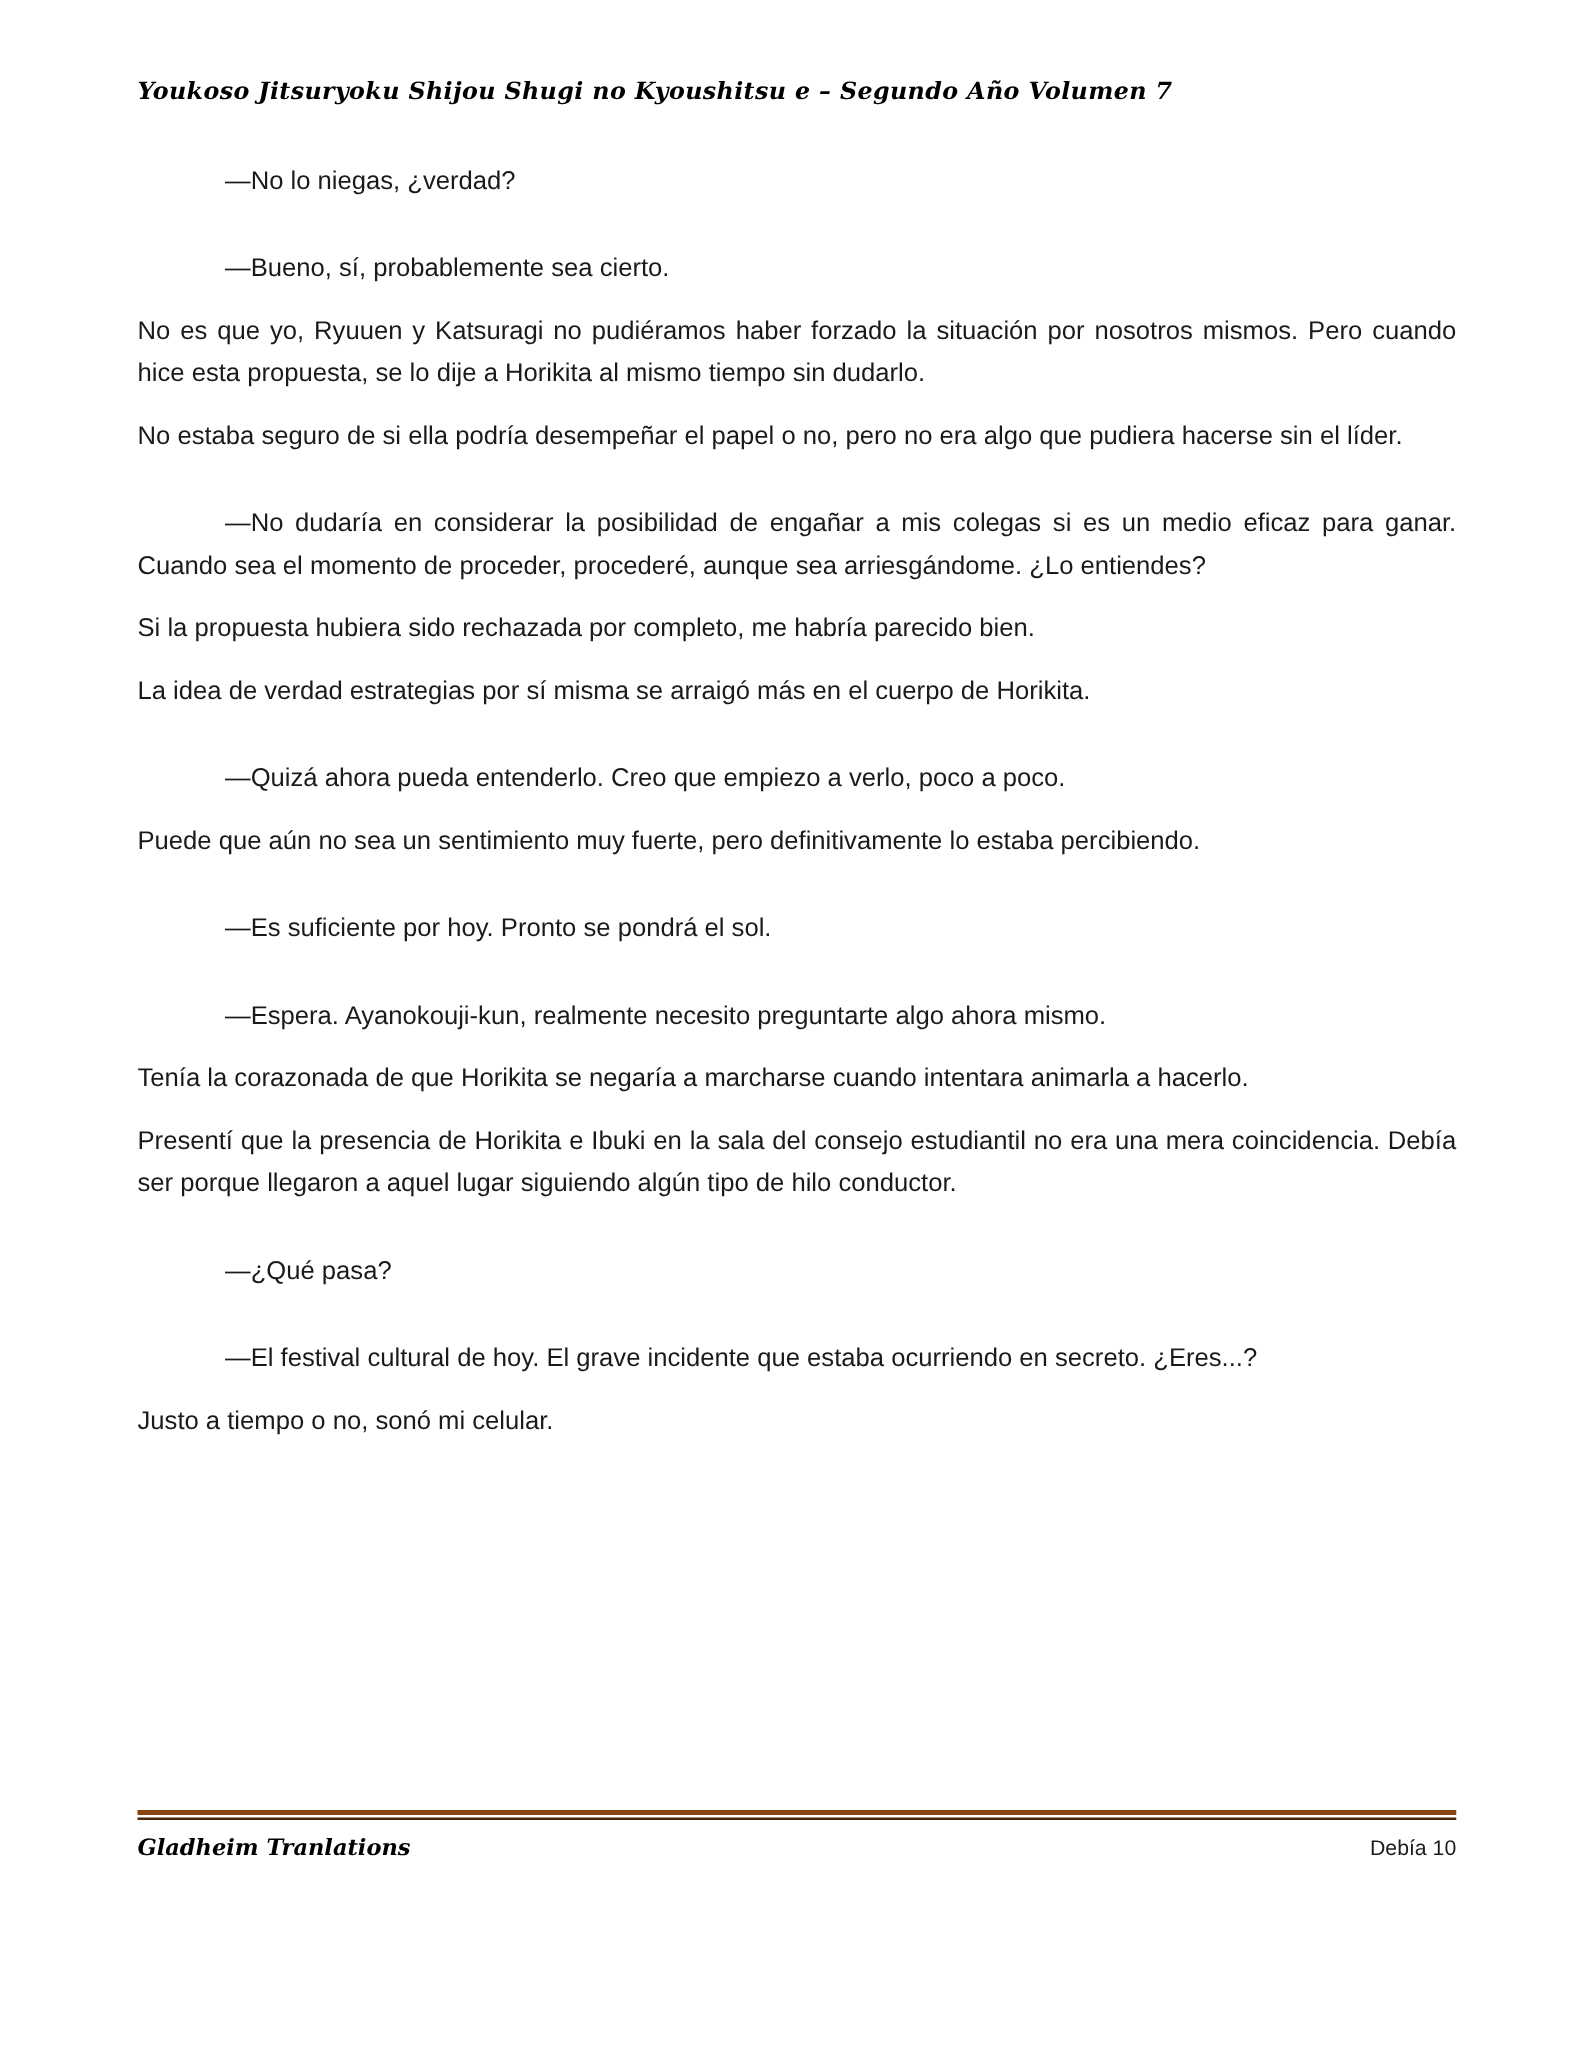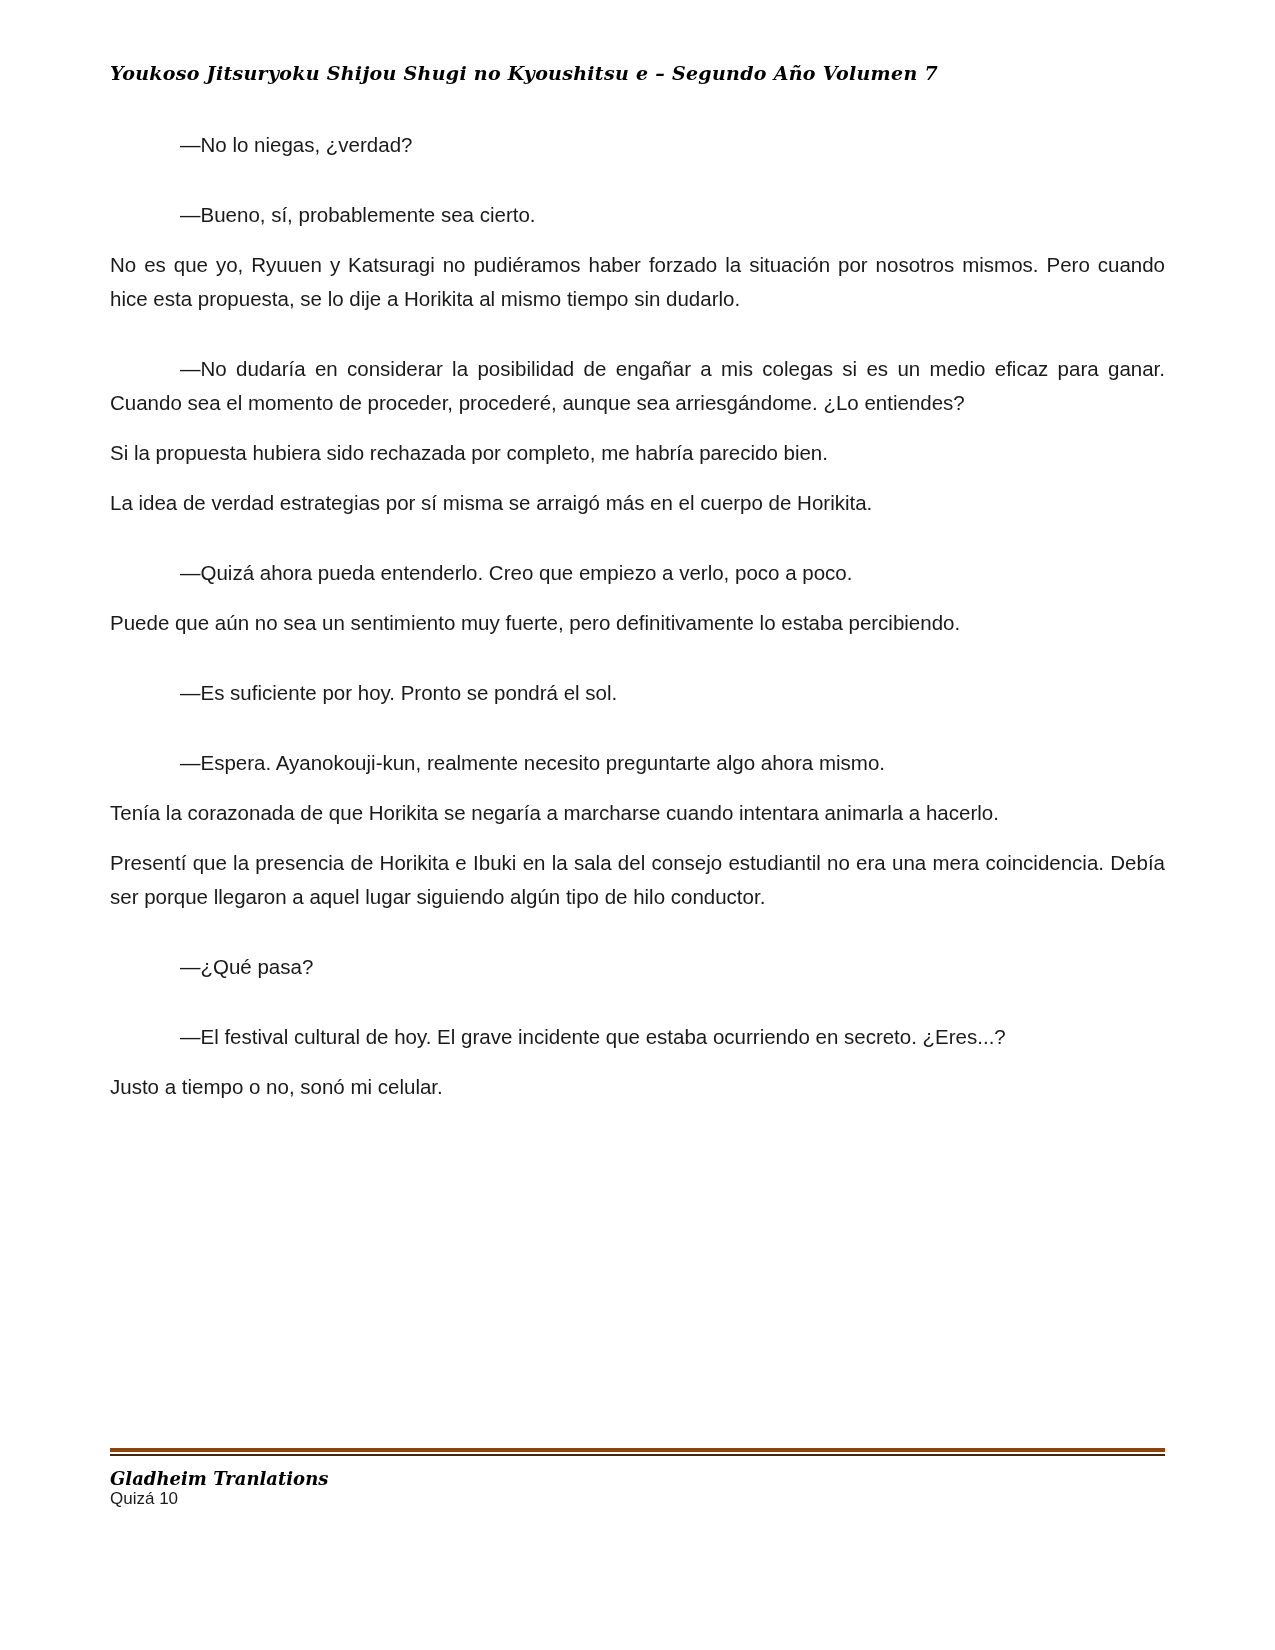--- a/index.html
+++ b/index.html
@@ -54,21 +54,20 @@
   .footer-rule-thin {
     height: 2px;
     margin-top: 2px;
     background: #4a2508; 
   }
   .footer-row {
     display: flex;
     justify-content: space-between;
     align-items: baseline;
     margin-top: 12px;
-    flex-direction: column;
   }
   .footer-left {
     font-family: "DejaVu Serif", serif;
     font-weight: bold;
     font-style: italic;
     font-size: 18px;
     color: #000000;
   }
   .footer-right {
     font-family: "Liberation Sans", sans-serif;
@@ -82,20 +81,21 @@
 <div class="page">
 
   <header class="doc-header">
     <span>Youkoso Jitsuryoku Shijou Shugi no Kyoushitsu e – Segundo Año Volumen 7</span>
   </header>
 
   <main class="doc-body" id="paragraphs">
       <p class="para indent">—No lo niegas, ¿verdad?</p>
       <p class="para indent">—Bueno, sí, probablemente sea cierto.</p>
       <p class="para">No es que yo, Ryuuen y Katsuragi no pudiéramos haber forzado la situación por nosotros mismos. Pero cuando hice esta propuesta, se lo dije a Horikita al mismo tiempo sin dudarlo.</p>
+      <p class="para">No estaba seguro de si ella podría desempeñar el papel o no, pero no era algo que pudiera hacerse sin el líder.</p>
       <p class="para indent">—No dudaría en considerar la posibilidad de engañar a mis colegas si es un medio eficaz para ganar. Cuando sea el momento de proceder, procederé, aunque sea arriesgándome. ¿Lo entiendes?</p>
       <p class="para">Si la propuesta hubiera sido rechazada por completo, me habría parecido bien.</p>
       <p class="para">La idea de verdad estrategias por sí misma se arraigó más en el cuerpo de Horikita.</p>
       <p class="para indent">—Quizá ahora pueda entenderlo. Creo que empiezo a verlo, poco a poco.</p>
       <p class="para">Puede que aún no sea un sentimiento muy fuerte, pero definitivamente lo estaba percibiendo.</p>
       <p class="para indent">—Es suficiente por hoy. Pronto se pondrá el sol.</p>
       <p class="para indent">—Espera. Ayanokouji-kun, realmente necesito preguntarte algo ahora mismo.</p>
       <p class="para">Tenía la corazonada de que Horikita se negaría a marcharse cuando intentara animarla a hacerlo.</p>
       <p class="para">Presentí que la presencia de Horikita e Ibuki en la sala del consejo estudiantil no era una mera coincidencia. Debía ser porque llegaron a aquel lugar siguiendo algún tipo de hilo conductor.</p>
       <p class="para indent">—¿Qué pasa?</p>
@@ -104,19 +104,19 @@
     </main>
 
   <footer class="doc-footer">
     <div>
       <div class="footer-rule-thick"></div>
       <div class="footer-rule-thin"></div>
     </div>
     <div class="footer-row">
       <span class="footer-left">Gladheim Tranlations</span>
       <span class="footer-right">
-        <span>Quizá</span>
+        <span>Debía</span>
         <span>10</span>
       </span>
     </div>
   </footer>
 
 </div>
 
 </body></html>

